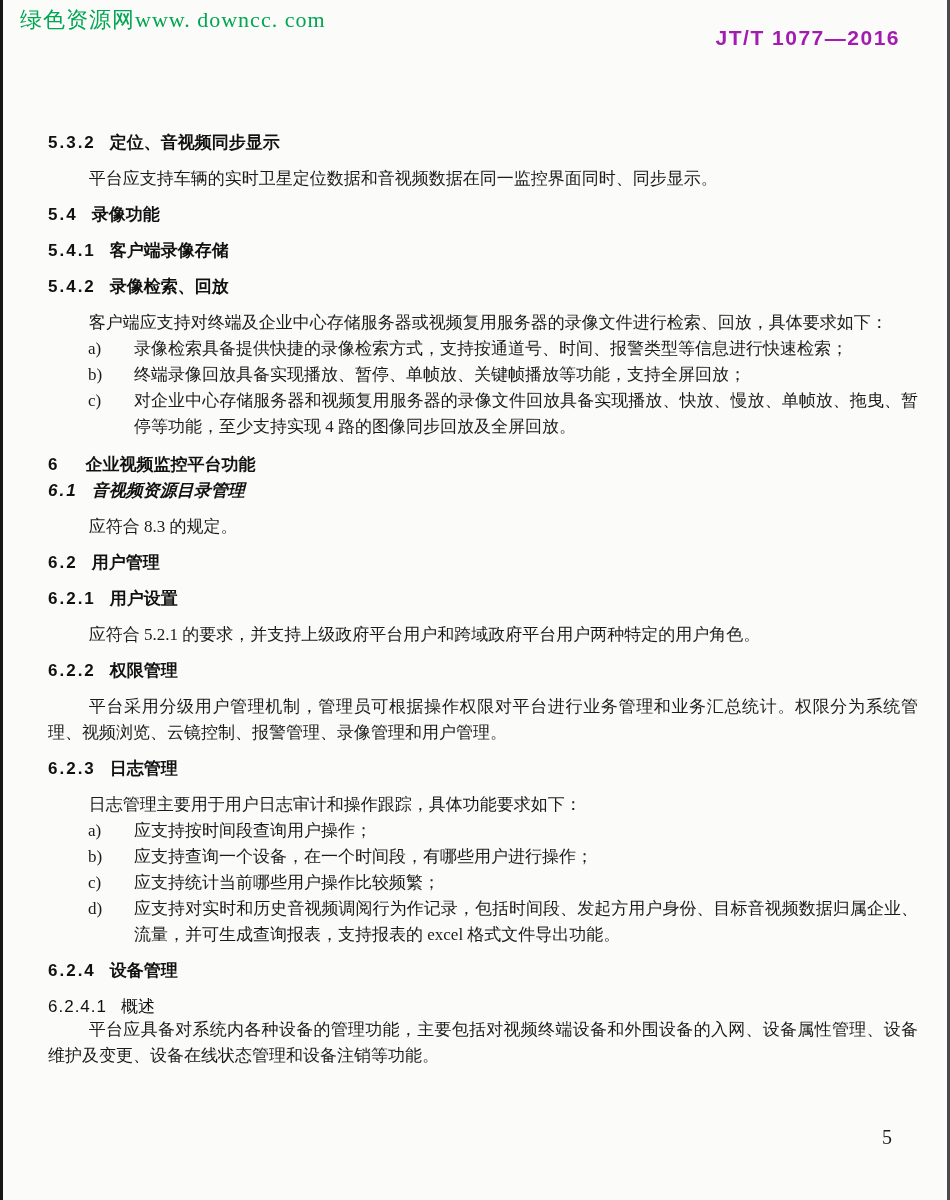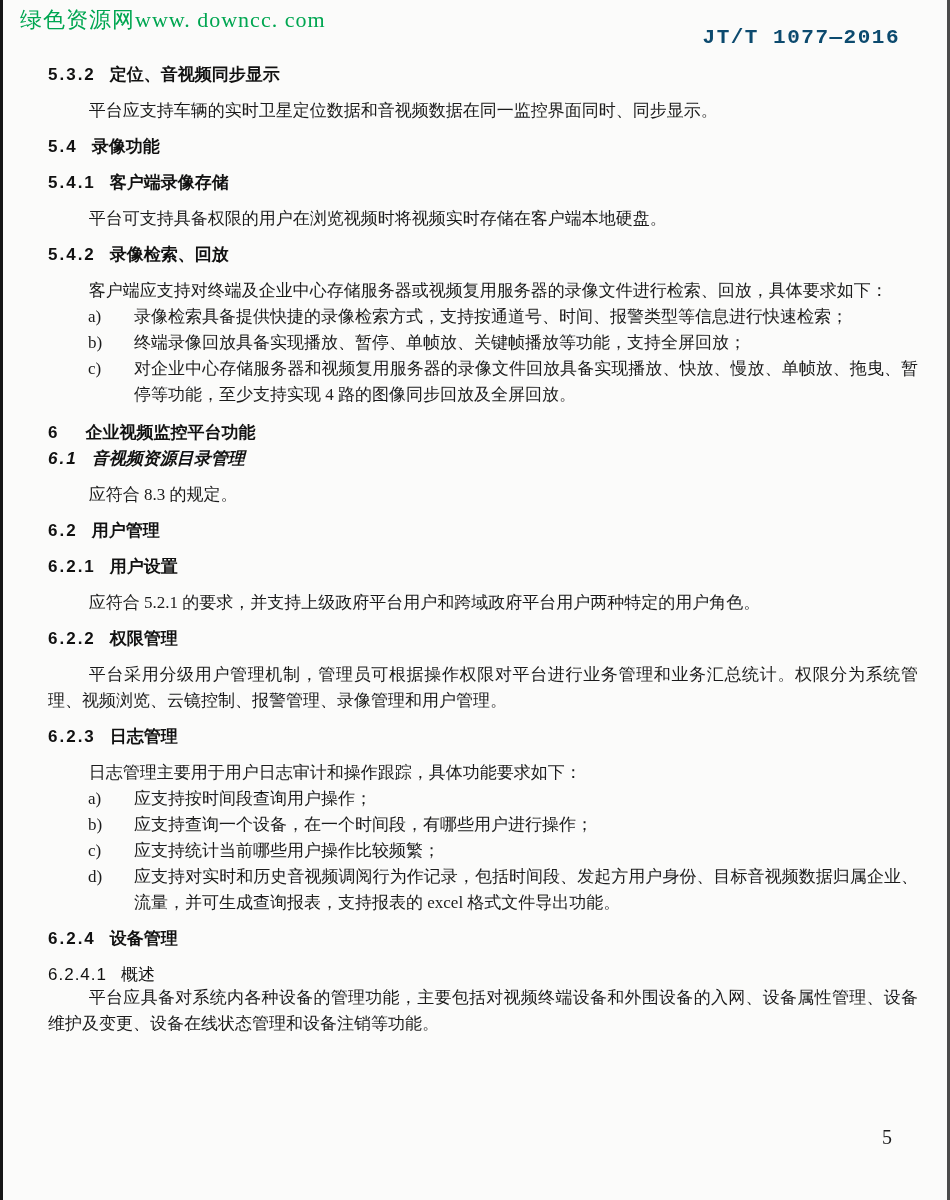--- a/index.html
+++ b/index.html
@@ -17,29 +17,29 @@
   .edge-right { position: absolute; right: 0; top: 0; width: 3px; height: 1200px; background: #4a4a4a; }
 
   .watermark {
     position: absolute; top: 5px; left: 20px;
     font-size: 22px; letter-spacing: 1px;
     font-family: "Liberation Serif", "DejaVu Serif", serif;
     white-space: nowrap;
   }
   .doc-number {
     position: absolute; top: 26px; right: 50px;
-    font-family: Liberation Mono, monospace;
+    font-family: Liberation Sans, sans-serif;
     font-weight: 700; font-size: 21px; letter-spacing: 1.5px;
-    color: #0c4a6e;
+    color: #a21caf;
   }
 
   .doc-body {
     position: absolute; top: 0; left: 0;
     width: 950px; box-sizing: border-box;
-    padding: 52px 32px 0 48px;
+    padding: 120px 32px 0 48px;
     font-size: 17px; line-height: 26px;
   }
 
   .heading {
     font-family: "Liberation Sans", "DejaVu Sans", sans-serif;
     font-weight: 700; font-size: 17px; line-height: 26px;
     margin-top: 10px; color: #111;
     white-space: nowrap;
   }
   .heading .h-num { letter-spacing: 2px; margin-right: 14px; }
@@ -72,21 +72,20 @@
 <div class="edge-right"></div>
 
 <div class="watermark" style="color: rgb(0, 166, 81);">绿色资源网www. downcc. com</div>
 <div class="doc-number">JT/T 1077—2016</div>
 
 <main class="doc-body">
     <div class="heading"><span class="h-num">5.3.2</span><span class="h-title">定位、音视频同步显示</span></div>
     <div class="para">平台应支持车辆的实时卫星定位数据和音视频数据在同一监控界面同时、同步显示。</div>
     <div class="heading"><span class="h-num">5.4</span><span class="h-title">录像功能</span></div>
     <div class="heading"><span class="h-num">5.4.1</span><span class="h-title">客户端录像存储</span></div>
-    <div class="para">平台可支持具备权限的用户在浏览视频时将视频实时存储在客户端本地硬盘。</div>
     <div class="heading"><span class="h-num">5.4.2</span><span class="h-title">录像检索、回放</span></div>
     <div class="para">客户端应支持对终端及企业中心存储服务器或视频复用服务器的录像文件进行检索、回放，具体要求如下：</div>
     <div class="list-item">
       <span class="li-marker">a)</span>
       <span class="li-text">录像检索具备提供快捷的录像检索方式，支持按通道号、时间、报警类型等信息进行快速检索；</span>
     </div>
     <div class="list-item">
       <span class="li-marker">b)</span>
       <span class="li-text">终端录像回放具备实现播放、暂停、单帧放、关键帧播放等功能，支持全屏回放；</span>
     </div>

